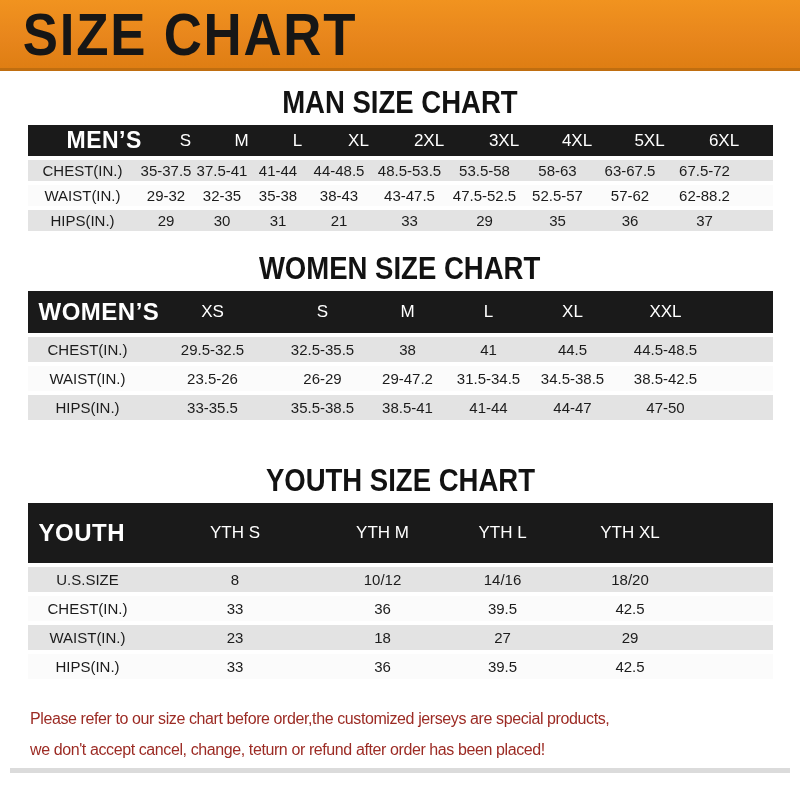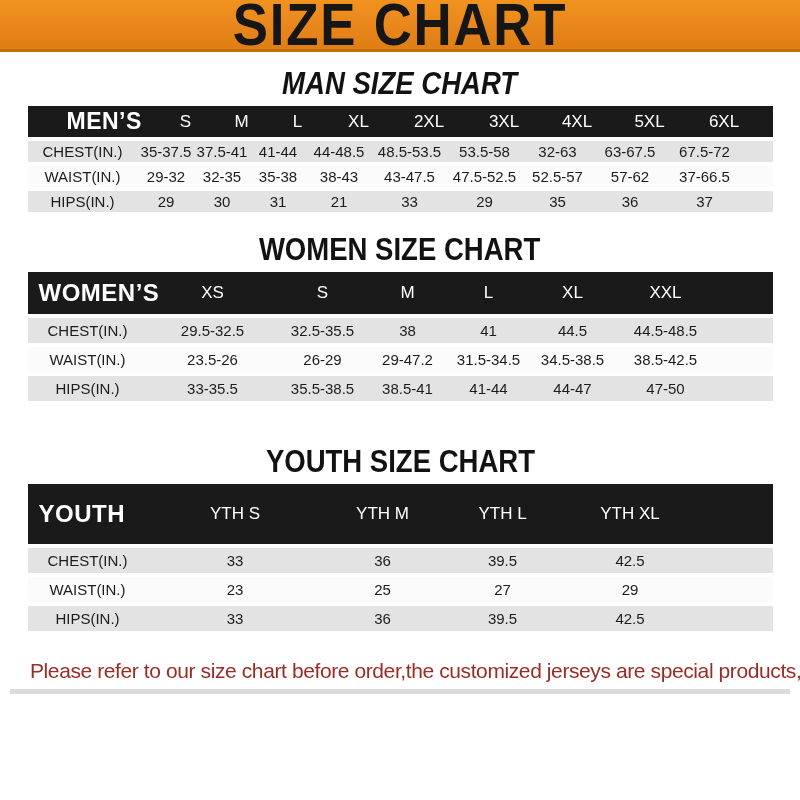--- a/index.html
+++ b/index.html
@@ -5,43 +5,43 @@
   * { margin:0; padding:0; box-sizing:border-box; }
   html,body { width:800px; height:800px; }
   body {
     background:#ffffff;
     font-family:"Liberation Sans", sans-serif;
     overflow:hidden;
   }
 
   
   .banner {
-    height:52px;
+    height:71px;
     background:linear-gradient(180deg,#F1931F 0%,#E8861C 55%,#DF7E13 100%);
     border-bottom:3px solid #C06E10;
-    display:flex; align-items:center; justify-content:center;
+    display:flex; align-items:center; 
   }
   .banner-title {
     display:inline-block;
     font-size:60px; font-weight:700; color:#161616;
     letter-spacing:2px;
     transform:scaleX(0.88);
     white-space:nowrap;
   }
 
   
   .section-heading { text-align:center; }
   .section-heading .ht {
     display:inline-block;
     font-size:32px; font-weight:700; color:#121212;
     letter-spacing:0px;
     transform:scaleX(0.86);
     white-space:nowrap;
   }
-  .h-man   { margin-top:13px;font-style:italic; }
+  .h-man   { margin-top:13px; }
   .h-women { margin-top:15px; }
   .h-youth { margin-top:38px; }
 
   
   table.size-table {
     width:745px; margin:0 auto;
     border-collapse:separate; border-spacing:0 4px;
     table-layout:fixed; text-align:center;
   }
   .t-men   { margin-top:4px; }
@@ -68,21 +68,21 @@
   }
   .t-men   tbody td { height:21px; }
   .t-women tbody td { height:25px; }
   .t-youth tbody td { height:25px; }
   tbody tr:nth-child(odd)  td { background:#E3E3E3; }
   tbody tr:nth-child(even) td { background:#FBFBFB; }
 
   
   .footer { margin:20px 0 0 30px; color:#9C2B24; }
   .footer .line {
-    font-size:21px; line-height:31px; letter-spacing:-0.4px;
+    font-size:16px; line-height:31px; letter-spacing:-0.4px;
     white-space:nowrap;
   }
   .bottom-strip {
     height:5px; background:#DBDBDB; margin:3px 10px 0 10px;
   }
 </style>
 </head>
 <body>
 
 <div class="banner">
@@ -124,36 +124,36 @@
   </thead>
   <tbody>
     <tr>
       <td>CHEST(IN.)</td>
       <td>35-37.5</td>
       <td>37.5-41</td>
       <td>41-44</td>
       <td>44-48.5</td>
       <td>48.5-53.5</td>
       <td>53.5-58</td>
-      <td>32-63</td>
+      <td>58-63</td>
       <td>63-67.5</td>
       <td>67.5-72</td>
       <td></td>
     </tr>
     <tr>
       <td>WAIST(IN.)</td>
       <td>29-32</td>
       <td>32-35</td>
       <td>35-38</td>
       <td>38-43</td>
       <td>43-47.5</td>
       <td>47.5-52.5</td>
       <td>52.5-57</td>
       <td>57-62</td>
-      <td>37-66.5</td>
+      <td>62-88.2</td>
       <td></td>
     </tr>
     <tr>
       <td>HIPS(IN.)</td>
       <td>29</td>
       <td>30</td>
       <td>31</td>
       <td>21</td>
       <td>33</td>
       <td>29</td>
@@ -244,43 +244,52 @@
       <th class="bar-label">YOUTH</th>
       <th>YTH S</th>
       <th>YTH M</th>
       <th>YTH L</th>
       <th>YTH XL</th>
       <th></th>
     </tr>
   </thead>
   <tbody>
     <tr>
+      <td>U.S.SIZE</td>
+      <td>8</td>
+      <td>10/12</td>
+      <td>14/16</td>
+      <td>18/20</td>
+      <td></td>
+    </tr>
+    <tr>
       <td>CHEST(IN.)</td>
       <td>33</td>
       <td>36</td>
       <td>39.5</td>
       <td>42.5</td>
       <td></td>
     </tr>
     <tr>
       <td>WAIST(IN.)</td>
       <td>23</td>
-      <td>25</td>
+      <td>18</td>
       <td>27</td>
       <td>29</td>
       <td></td>
     </tr>
     <tr>
       <td>HIPS(IN.)</td>
       <td>33</td>
       <td>36</td>
       <td>39.5</td>
       <td>42.5</td>
       <td></td>
     </tr>
   </tbody>
 </table>
 
 <div class="footer">
   <div class="line">Please refer to our size chart before order,the customized jerseys are special products,</div>
+  <div class="line">we don't accept cancel, change, teturn or refund after order has been placed!</div>
 </div>
 
 <div class="bottom-strip"></div>
 
 </body></html>

